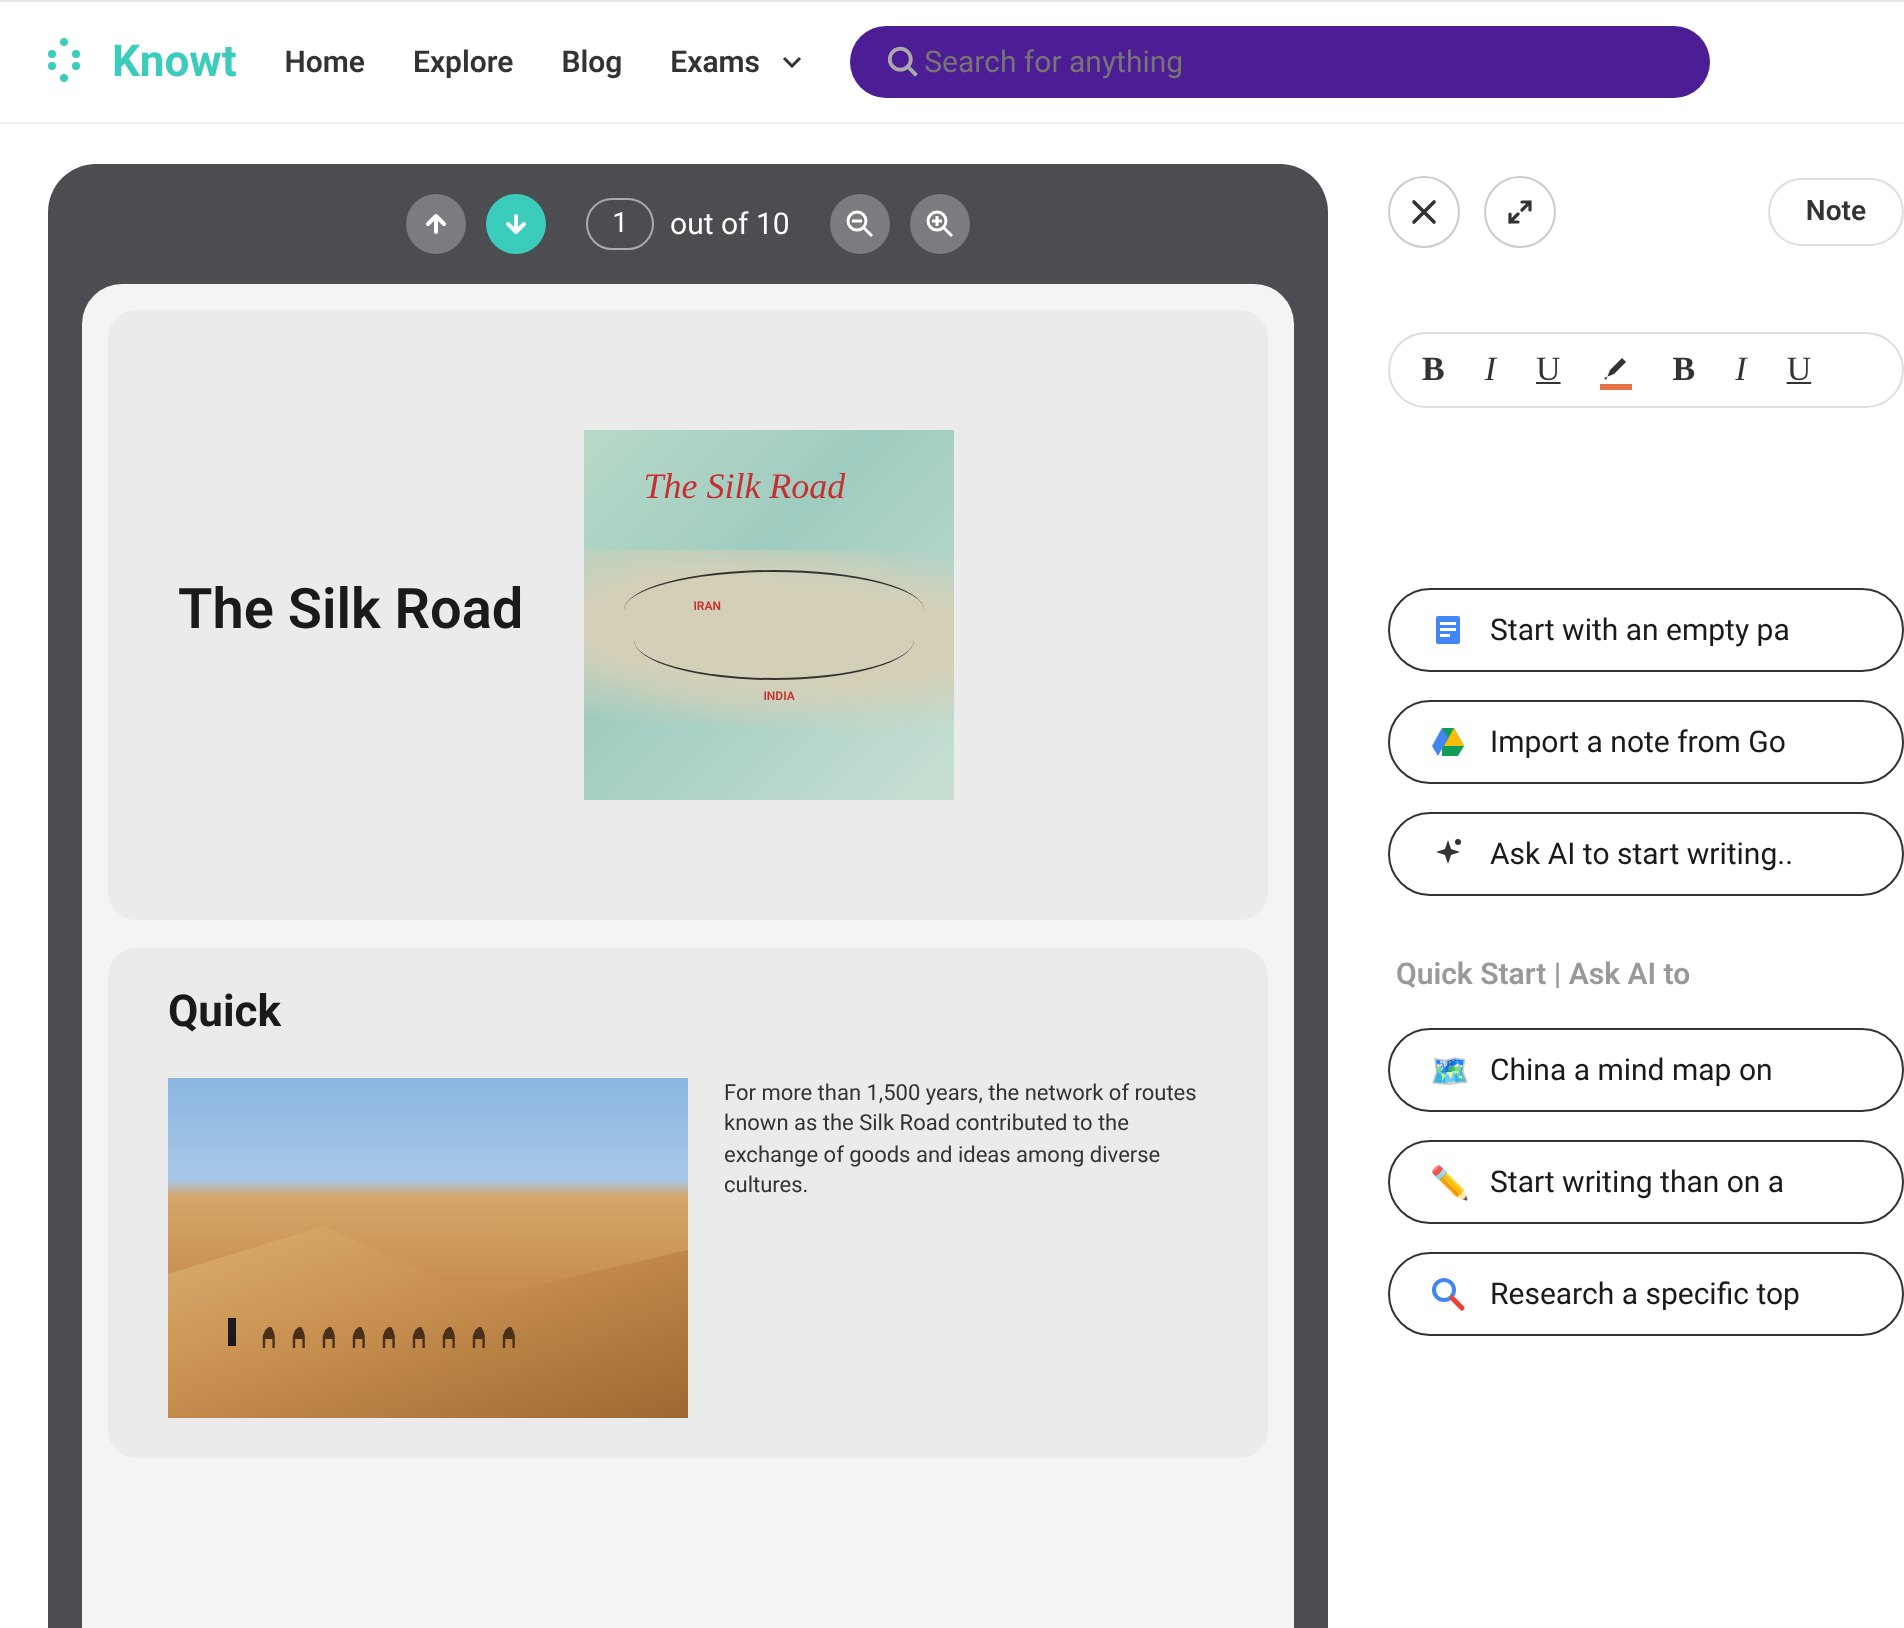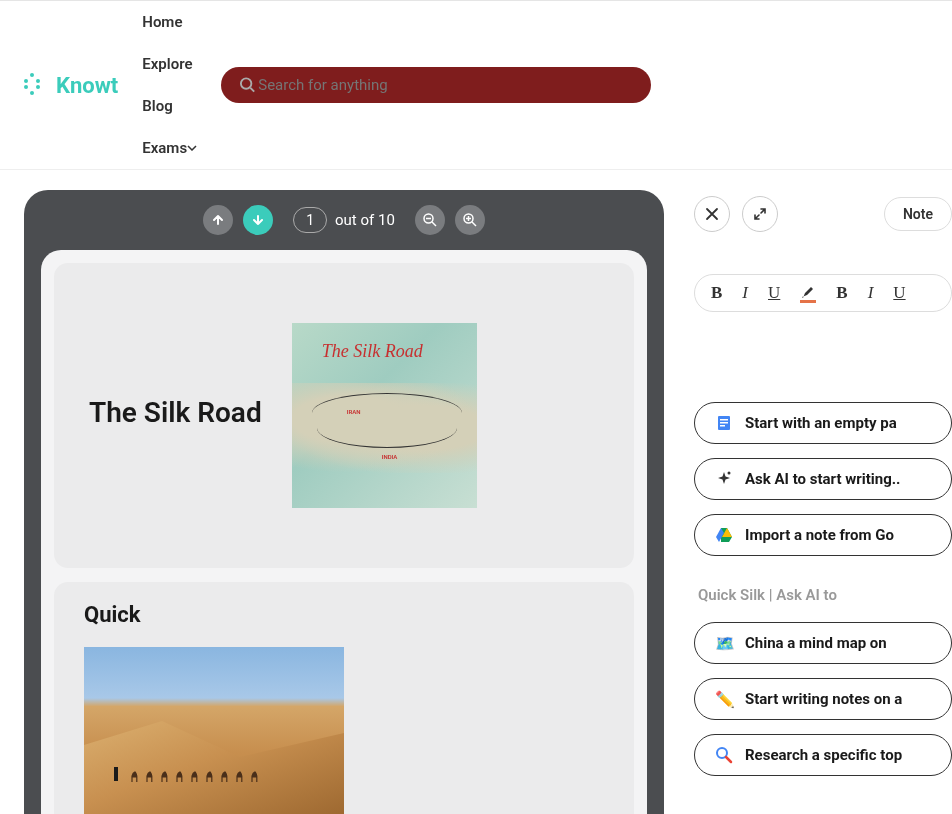--- a/index.html
+++ b/index.html
@@ -53,39 +53,39 @@
 
 .logo-text {
   font-size: 22px;
   font-weight: 700;
   color: #3bccbb;
 }
 
 .nav {
   display: flex;
   gap: 24px;
-  flex-direction: column;
+  align-items: center;
 }
 .nav-item {
   font-size: 15px;
   font-weight: 600;
   color: #333;
   cursor: pointer;
 }
 .nav-item-exams {
   display: flex;
   align-items: center;
-  gap: 0;
+  gap: 11px;
 }
 
 .search-bar {
   flex: 0 0 auto;
   display: flex;
   align-items: center;
-  background: #7f1d1d;
+  background: #4c1d95;
   border-radius: 24px;
   padding: 9px 18px;
   width: 430px;
   gap: 2px;
 }
 .search-bar input {
   border: none;
   background: transparent;
   outline: none;
   font-size: 15px;
@@ -355,21 +355,21 @@
 
 .action-btn {
   display: flex;
   align-items: center;
   gap: 12px;
   border: 1px solid #333;
   border-radius: 26px;
   padding: 11px 20px;
   margin-bottom: 14px;
   font-size: 15px;
-  font-weight: 700;
+  font-weight: 400;
   color: #1a1a1a;
   cursor: pointer;
   white-space: nowrap;
   overflow: hidden;
 }
 .action-btn .aicon {
   width: 18px;
   height: 18px;
   flex-shrink: 0;
 }
@@ -483,20 +483,21 @@
                   <div class="camel"></div>
                 <div class="camel"></div>
                   <div class="camel"></div>
                   <div class="camel"></div>
                 <div class="camel"></div>
                   <div class="camel"></div>
                   <div class="camel"></div>
               </div>
             </div>
             <div class="slide2-text">
+              <p>For more than 1,500 years, the network of routes known as the Silk Road contributed to the exchange of goods and ideas among diverse cultures.</p>
             </div>
           </div>
         </div>
       </div>
     </div>
   </div>
 
   <div class="right-panel">
     <div class="rp-header">
       <div class="rp-circle">
@@ -533,45 +534,45 @@
           <rect x="3" y="2" width="12" height="14" rx="1" fill="#4285f4"></rect>
           <rect x="5" y="5" width="8" height="1.5" fill="#fff"></rect>
           <rect x="5" y="8" width="8" height="1.5" fill="#fff"></rect>
           <rect x="5" y="11" width="5" height="1.5" fill="#fff"></rect>
         </svg>
       <span>Start with an empty pa</span>
     </div>
 
     <div class="action-btn">
       <svg class="aicon" width="18" height="18" viewBox="0 0 18 18">
-          <path d="M9 2l1.5 4.5L15 8l-4.5 1.5L9 14l-1.5-4.5L3 8l4.5-1.5z" fill="#333"></path>
-          <circle cx="14" cy="3" r="1.5" fill="#333"></circle>
-        </svg>
-      <span>Ask AI to start writing..</span>
-    </div>
-
-    <div class="action-btn">
-      <svg class="aicon" width="18" height="18" viewBox="0 0 18 18">
           <path d="M6 2l6 0 5 9-3 5H6z" fill="#0f9d58"></path>
           <path d="M6 2l-5 9 3 5 5-9z" fill="#4285f4"></path>
           <path d="M12 2L7 11h10l-5-9z" fill="#fbbc04"></path>
         </svg>
       <span>Import a note from Go</span>
     </div>
 
-    <div class="quickstart-label">Quick Silk | Ask AI to</div>
+    <div class="action-btn">
+      <svg class="aicon" width="18" height="18" viewBox="0 0 18 18">
+          <path d="M9 2l1.5 4.5L15 8l-4.5 1.5L9 14l-1.5-4.5L3 8l4.5-1.5z" fill="#333"></path>
+          <circle cx="14" cy="3" r="1.5" fill="#333"></circle>
+        </svg>
+      <span>Ask AI to start writing..</span>
+    </div>
+
+    <div class="quickstart-label">Quick Start | Ask AI to</div>
 
     <div class="action-btn">
       <span class="aicon" style="font-size:16px;">🗺️</span>
       <span>China a mind map on</span>
     </div>
 
     <div class="action-btn">
       <span class="aicon" style="font-size:16px;">✏️</span>
-      <span>Start writing notes on a</span>
+      <span>Start writing than on a</span>
     </div>
 
     <div class="action-btn">
       <svg class="aicon" width="18" height="18" viewBox="0 0 18 18">
           <circle cx="7" cy="7" r="5" stroke="#4285f4" stroke-width="2" fill="none"></circle>
           <line x1="11" y1="11" x2="16" y2="16" stroke="#ea4335" stroke-width="2.5" stroke-linecap="round"></line>
         </svg>
       <span>Research a specific top</span>
     </div>
   </div>

